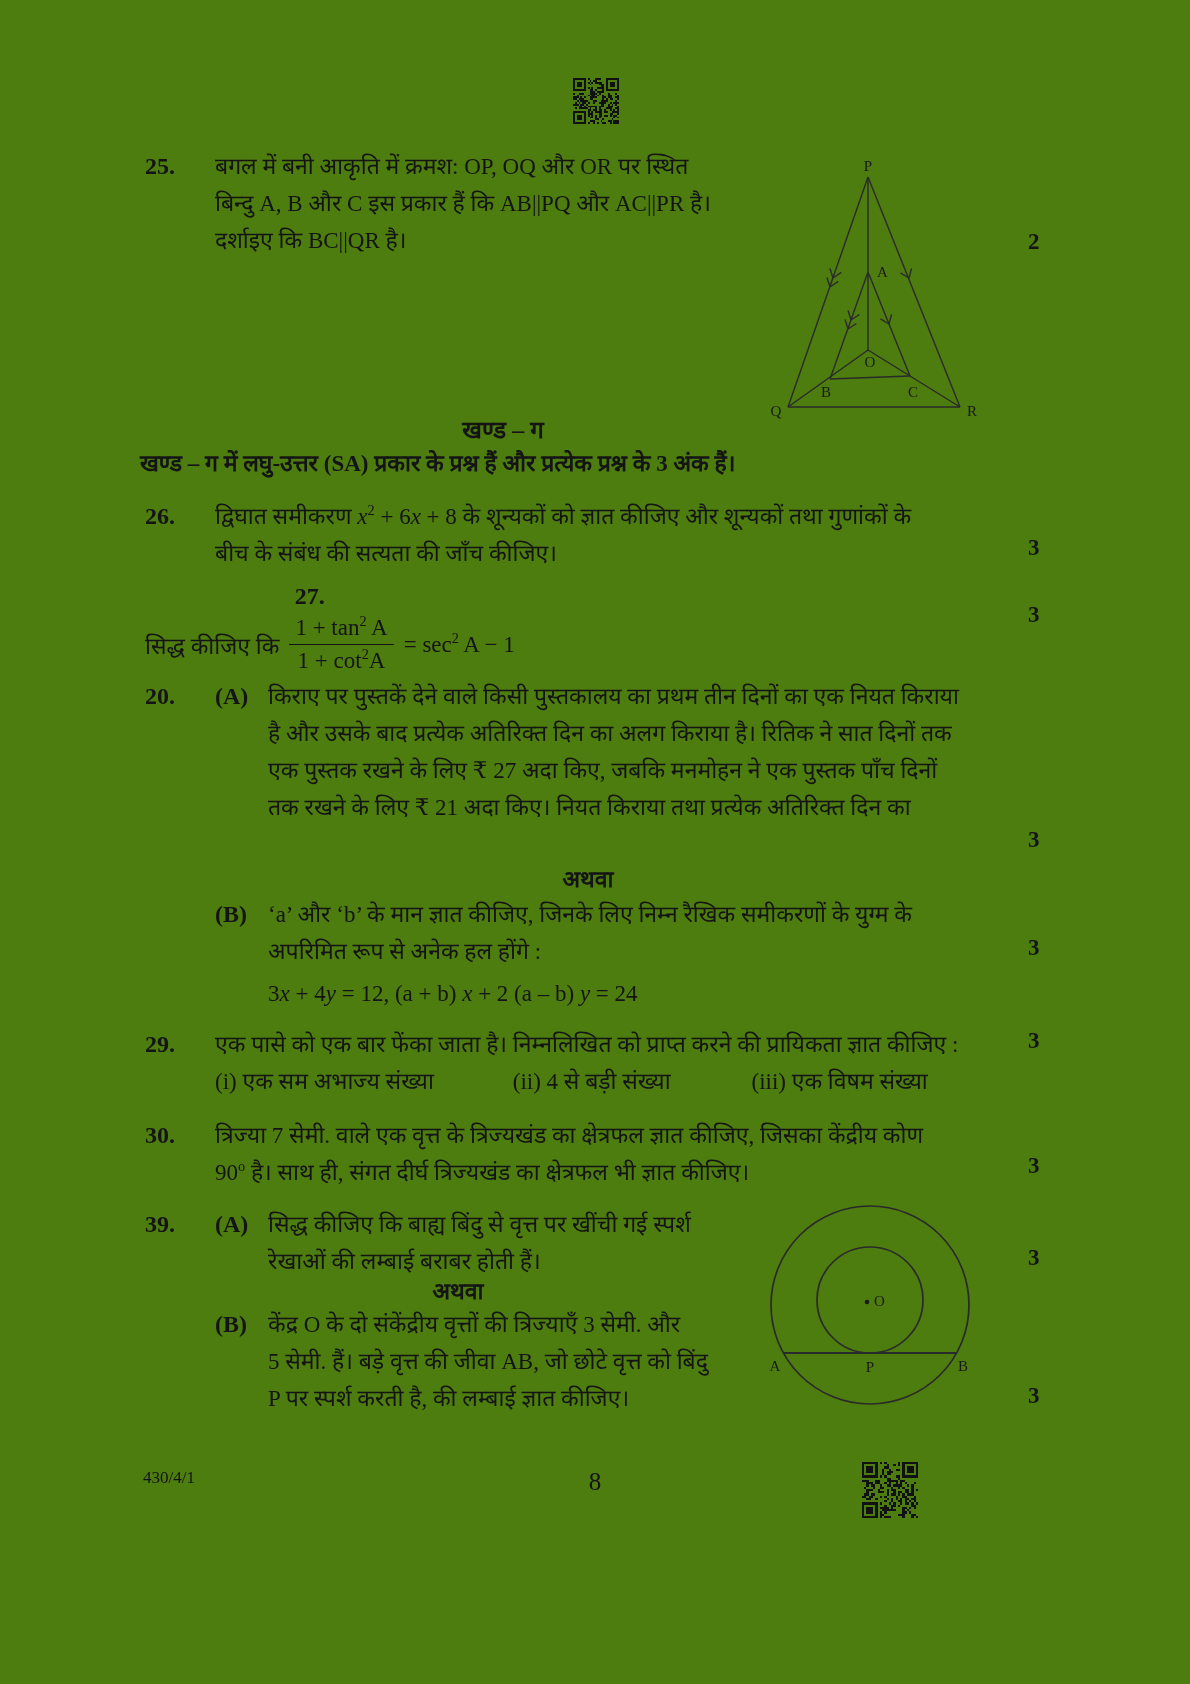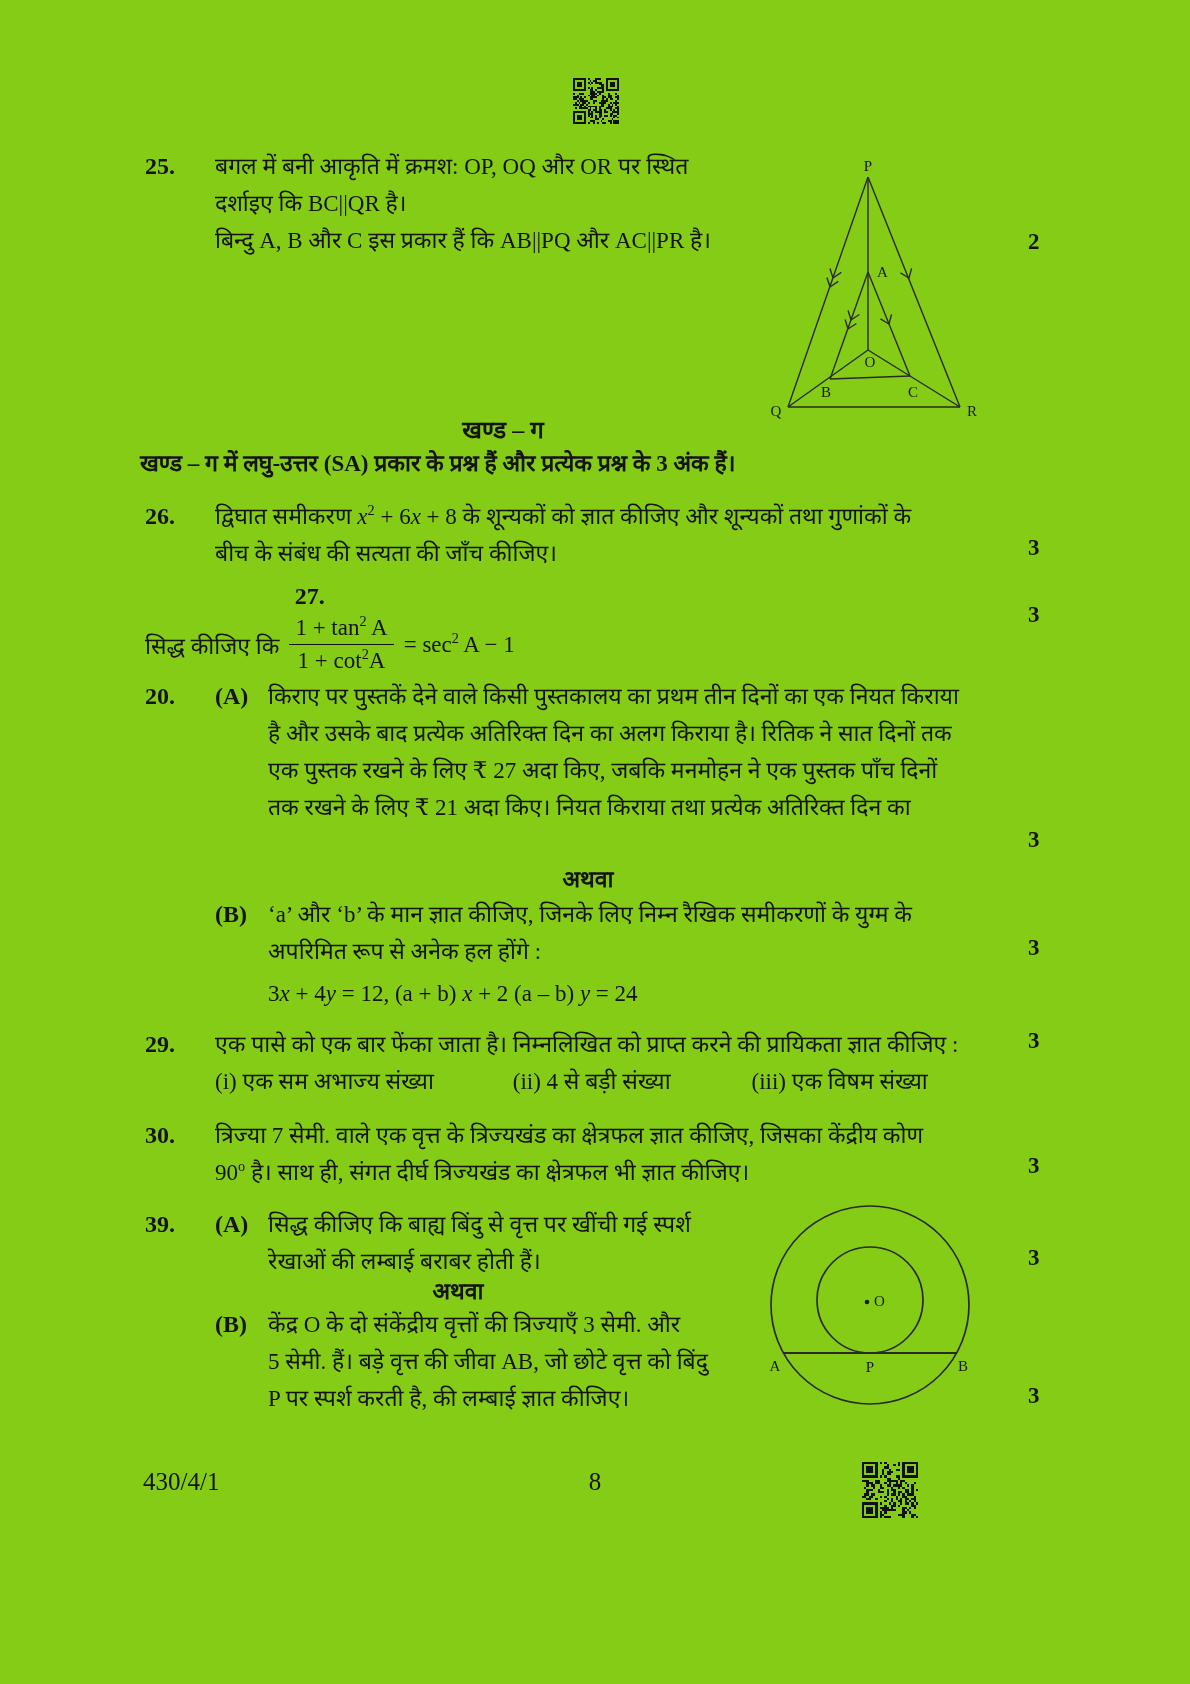--- a/index.html
+++ b/index.html
@@ -1,17 +1,17 @@
 <!DOCTYPE html>
 <html><head>
 <meta charset="utf-8">
 <style>
   html,body{margin:0;padding:0;background:#fff;}
   .page{
-    position:relative;width:1190px;height:1684px;background:#84cc16;
+    position:relative;width:1190px;height:1684px;background:#4d7c0f;
     font-family:"Liberation Serif","DejaVu Serif",serif;color:#141414;
     overflow:hidden;margin:0 auto;
   }
   .q{position:absolute;left:145px;display:flex;align-items:flex-start;}
   .q-center{align-items:center;flex-direction:column;}
   .qnum{width:70px;flex-shrink:0;font-weight:bold;font-size:24px;line-height:37px;}
   .sub{width:53px;flex-shrink:0;font-weight:bold;font-size:24px;line-height:37px;}
   .qtext{}
   .line{font-size:23px;line-height:37px;height:37px;white-space:nowrap;}
   .eqline{margin-top:5px;}
@@ -26,40 +26,40 @@
   .fden{padding-top:3px;font-size:23px;white-space:nowrap;}
   .q27row{display:flex;align-items:center;font-size:23px;white-space:nowrap;}
   .items span{display:inline-block;}
   .items span:nth-child(1){width:292px;}
   .items span:nth-child(2){width:233px;}
   .fig{position:absolute;}
   .fig svg text{font-family:"Liberation Serif","DejaVu Serif",serif;font-size:15px;fill:#1a1a1a;}
   .fig svg line, .fig svg circle.outline, .fig svg path.chev{stroke:#2a2a2a;fill:none;}
   .qr{position:absolute;}
   .qr svg{width:100%;height:100%;}
-  .footer-code{position:absolute;left:143px;top:1468px;font-size:25px;}
+  .footer-code{position:absolute;left:143px;top:1468px;font-size:17px;}
   .footer-page{position:absolute;left:0;top:1468px;width:1190px;text-align:center;font-size:25px;}
 </style>
 </head>
 <body>
 
 <div class="page">
 
   <div class="qr" style="left:573px;top:78px;width:46px;height:46px;">
     <svg viewBox="0 0 25 25" shape-rendering="crispEdges">
         <path fill="#111" fill-rule="evenodd" d="M8 0h1v1h-1zM12 0h1v1h-1zM13 0h1v1h-1zM14 0h1v1h-1zM9 1h1v1h-1zM11 1h1v1h-1zM12 1h1v1h-1zM8 2h1v1h-1zM10 2h1v1h-1zM12 2h1v1h-1zM13 2h1v1h-1zM14 2h1v1h-1zM15 2h1v1h-1zM9 3h1v1h-1zM14 3h1v1h-1zM15 3h1v1h-1zM16 3h1v1h-1zM15 4h1v1h-1zM16 4h1v1h-1zM8 5h1v1h-1zM10 5h1v1h-1zM13 5h1v1h-1zM14 5h1v1h-1zM15 5h1v1h-1zM16 5h1v1h-1zM9 6h1v1h-1zM10 6h1v1h-1zM12 6h1v1h-1zM16 6h1v1h-1zM9 7h1v1h-1zM10 7h1v1h-1zM11 7h1v1h-1zM13 7h1v1h-1zM14 7h1v1h-1zM15 7h1v1h-1zM16 7h1v1h-1zM0 8h1v1h-1zM3 8h1v1h-1zM4 8h1v1h-1zM5 8h1v1h-1zM9 8h1v1h-1zM10 8h1v1h-1zM11 8h1v1h-1zM12 8h1v1h-1zM14 8h1v1h-1zM19 8h1v1h-1zM23 8h1v1h-1zM2 9h1v1h-1zM8 9h1v1h-1zM10 9h1v1h-1zM11 9h1v1h-1zM13 9h1v1h-1zM16 9h1v1h-1zM19 9h1v1h-1zM20 9h1v1h-1zM24 9h1v1h-1zM0 10h1v1h-1zM1 10h1v1h-1zM2 10h1v1h-1zM4 10h1v1h-1zM6 10h1v1h-1zM9 10h1v1h-1zM10 10h1v1h-1zM11 10h1v1h-1zM12 10h1v1h-1zM16 10h1v1h-1zM17 10h1v1h-1zM19 10h1v1h-1zM20 10h1v1h-1zM23 10h1v1h-1zM24 10h1v1h-1zM0 11h1v1h-1zM1 11h1v1h-1zM3 11h1v1h-1zM4 11h1v1h-1zM5 11h1v1h-1zM9 11h1v1h-1zM10 11h1v1h-1zM16 11h1v1h-1zM18 11h1v1h-1zM20 11h1v1h-1zM21 11h1v1h-1zM24 11h1v1h-1zM2 12h1v1h-1zM4 12h1v1h-1zM5 12h1v1h-1zM6 12h1v1h-1zM7 12h1v1h-1zM11 12h1v1h-1zM12 12h1v1h-1zM15 12h1v1h-1zM16 12h1v1h-1zM17 12h1v1h-1zM18 12h1v1h-1zM23 12h1v1h-1zM1 13h1v1h-1zM3 13h1v1h-1zM5 13h1v1h-1zM6 13h1v1h-1zM8 13h1v1h-1zM11 13h1v1h-1zM14 13h1v1h-1zM15 13h1v1h-1zM16 13h1v1h-1zM17 13h1v1h-1zM20 13h1v1h-1zM22 13h1v1h-1zM23 13h1v1h-1zM24 13h1v1h-1zM0 14h1v1h-1zM1 14h1v1h-1zM2 14h1v1h-1zM4 14h1v1h-1zM5 14h1v1h-1zM7 14h1v1h-1zM15 14h1v1h-1zM16 14h1v1h-1zM19 14h1v1h-1zM21 14h1v1h-1zM23 14h1v1h-1zM3 15h1v1h-1zM4 15h1v1h-1zM6 15h1v1h-1zM8 15h1v1h-1zM9 15h1v1h-1zM10 15h1v1h-1zM11 15h1v1h-1zM12 15h1v1h-1zM14 15h1v1h-1zM15 15h1v1h-1zM16 15h1v1h-1zM19 15h1v1h-1zM20 15h1v1h-1zM21 15h1v1h-1zM24 15h1v1h-1zM1 16h1v1h-1zM3 16h1v1h-1zM4 16h1v1h-1zM5 16h1v1h-1zM6 16h1v1h-1zM7 16h1v1h-1zM9 16h1v1h-1zM12 16h1v1h-1zM14 16h1v1h-1zM18 16h1v1h-1zM19 16h1v1h-1zM20 16h1v1h-1zM23 16h1v1h-1zM24 16h1v1h-1zM8 17h1v1h-1zM9 17h1v1h-1zM11 17h1v1h-1zM12 17h1v1h-1zM14 17h1v1h-1zM15 17h1v1h-1zM17 17h1v1h-1zM20 17h1v1h-1zM22 17h1v1h-1zM24 17h1v1h-1zM8 18h1v1h-1zM10 18h1v1h-1zM12 18h1v1h-1zM13 18h1v1h-1zM14 18h1v1h-1zM15 18h1v1h-1zM17 18h1v1h-1zM18 18h1v1h-1zM21 18h1v1h-1zM22 18h1v1h-1zM23 18h1v1h-1zM24 18h1v1h-1zM8 19h1v1h-1zM9 19h1v1h-1zM10 19h1v1h-1zM14 19h1v1h-1zM15 19h1v1h-1zM20 19h1v1h-1zM21 19h1v1h-1zM24 19h1v1h-1zM8 20h1v1h-1zM10 20h1v1h-1zM12 20h1v1h-1zM14 20h1v1h-1zM15 20h1v1h-1zM17 20h1v1h-1zM18 20h1v1h-1zM20 20h1v1h-1zM22 20h1v1h-1zM23 20h1v1h-1zM9 21h1v1h-1zM10 21h1v1h-1zM12 21h1v1h-1zM14 21h1v1h-1zM22 21h1v1h-1zM24 21h1v1h-1zM12 22h1v1h-1zM13 22h1v1h-1zM16 22h1v1h-1zM21 22h1v1h-1zM9 23h1v1h-1zM10 23h1v1h-1zM11 23h1v1h-1zM15 23h1v1h-1zM19 23h1v1h-1zM20 23h1v1h-1zM22 23h1v1h-1zM23 23h1v1h-1zM24 23h1v1h-1zM8 24h1v1h-1zM11 24h1v1h-1zM13 24h1v1h-1zM16 24h1v1h-1zM17 24h1v1h-1zM20 24h1v1h-1zM22 24h1v1h-1zM23 24h1v1h-1zM24 24h1v1h-1zM0 0h7v7h-7zM1 1h5v5h-5zM2 2h3v3h-3zM18 0h7v7h-7zM19 1h5v5h-5zM20 2h3v3h-3zM0 18h7v7h-7zM1 19h5v5h-5zM2 20h3v3h-3z"></path>
       </svg>
   </div>
 
   <div class="q" style="top:148px;">
     <span class="qnum">25.</span>
     <div class="qtext">
       <div class="line">बगल में बनी आकृति में क्रमश: OP, OQ और OR पर स्थित</div>
+      <div class="line">बिन्दु A, B और C इस प्रकार हैं कि AB||PQ और AC||PR है।</div>
       <div class="line">दर्शाइए कि BC||QR है।</div>
-      <div class="line">बिन्दु A, B और C इस प्रकार हैं कि AB||PQ और AC||PR है।</div>
     </div>
   </div>
   <span class="mark" style="top:228px;">2</span>
 
   <div class="fig" style="left:750px;top:155px;width:240px;height:265px;">
     <svg viewBox="0 0 240 265" width="240" height="265">
       <g stroke="#2a2a2a" stroke-width="1.4">
         <line x1="118" y1="22" x2="38" y2="252"></line>
         <line x1="118" y1="22" x2="210" y2="252"></line>
         <line x1="118" y1="22" x2="118" y2="195"></line>

